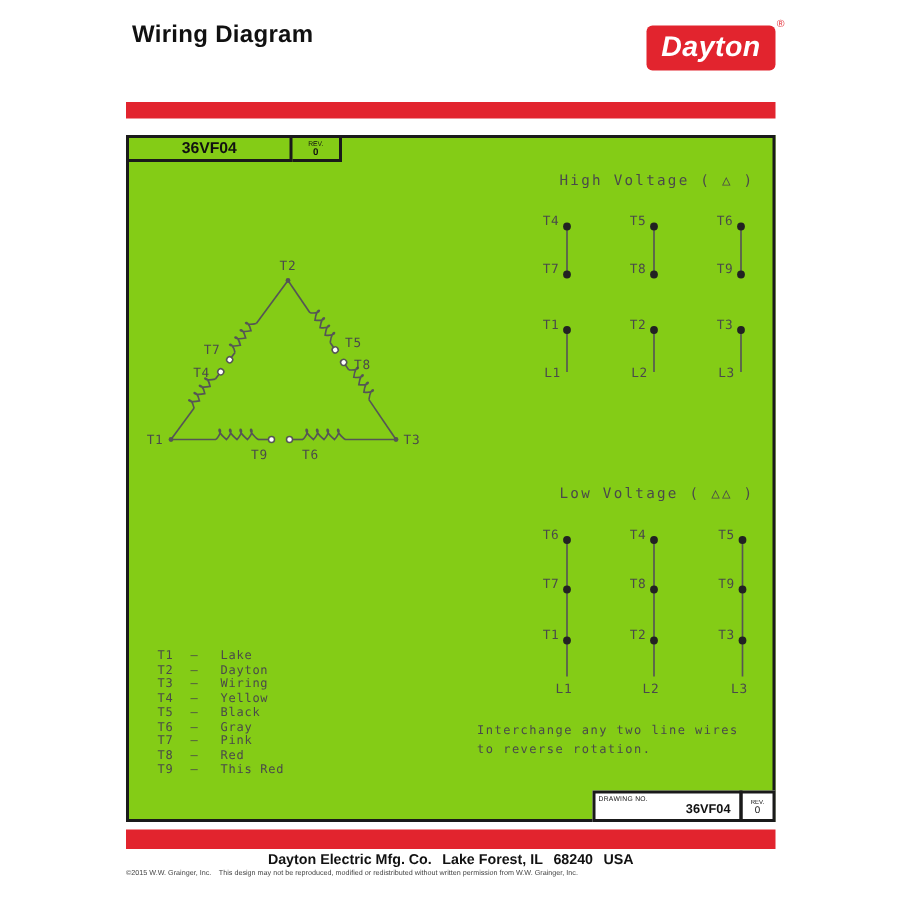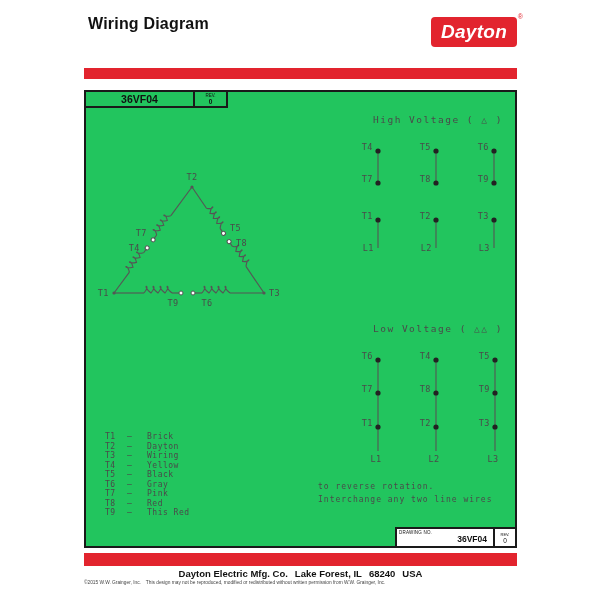--- a/index.html
+++ b/index.html
@@ -10,21 +10,21 @@
   .hdr-title{position:absolute;left:88px;top:15px;font-size:16px;font-weight:bold;
              color:#111;letter-spacing:.2px;}
   .logo{position:absolute;left:431px;top:17px;width:86px;height:30px;background:#E2242E;
         border-radius:4px;display:flex;align-items:center;justify-content:center;}
   .logo-text{color:#fff;font-weight:bold;font-style:italic;font-size:19px;letter-spacing:.3px;}
   .logo-reg{position:absolute;right:-6px;top:-4px;font-size:7px;color:#E2242E;font-style:normal;}
   .red-bar{position:absolute;left:84px;top:68px;width:433px;height:11px;background:#E2242E;}
 
   
   .main-box{position:absolute;left:84px;top:90px;width:433px;height:458px;
-            border:2px solid #1a1a1a;box-sizing:border-box;background:#22c55e;}
+            border:2px solid #1a1a1a;box-sizing:border-box;background:#84cc16;}
   .title-block{position:absolute;left:-2px;top:-2px;display:flex;}
   .tb-no{width:111px;height:18px;border:2px solid #1a1a1a;box-sizing:border-box;
          display:flex;align-items:center;justify-content:center;
          font-size:10.5px;font-weight:bold;color:#111;}
   .tb-rev{width:33px;height:18px;border:2px solid #1a1a1a;border-left:none;box-sizing:border-box;
           display:flex;flex-direction:column;align-items:center;justify-content:center;color:#111;}
   .tb-rev .rl{font-size:4.5px;line-height:5px;}
   .tb-rev .rv{font-size:6.5px;line-height:7px;font-weight:bold;}
 
   svg{position:absolute;overflow:visible;}
@@ -213,21 +213,21 @@
         <text class="dtext" x="153" y="74" text-anchor="end">T9</text>
         <text class="dtext" x="153" y="108" text-anchor="end">T3</text>
         <text class="dtext" x="156" y="144" text-anchor="middle">L3</text>
       </g>
     </svg>
 
     <div class="legend">
       <div class="legend-row">
           <span class="t">T1</span>
           <span class="d">—</span>
-          <span class="c">Brick</span>
+          <span class="c">Lake</span>
         </div>
       <div class="legend-row">
           <span class="t">T2</span>
           <span class="d">—</span>
           <span class="c">Dayton</span>
         </div>
       <div class="legend-row">
           <span class="t">T3</span>
           <span class="d">—</span>
           <span class="c">Wiring</span>
@@ -258,22 +258,22 @@
           <span class="c">Red</span>
         </div>
       <div class="legend-row">
           <span class="t">T9</span>
           <span class="d">—</span>
           <span class="c">This Red</span>
         </div>
     </div>
 
     <div class="note">
+      <div>Interchange any two line wires</div>
       <div>to reverse rotation.</div>
-      <div>Interchange any two line wires</div>
     </div>
 
     <div class="draw-box">
       <div class="db-main">
         <div class="db-label">DRAWING NO.</div>
         <div class="db-no">36VF04</div>
       </div>
       <div class="db-rev">
         <span class="rl">REV.</span>
         <span class="rv">0</span>

